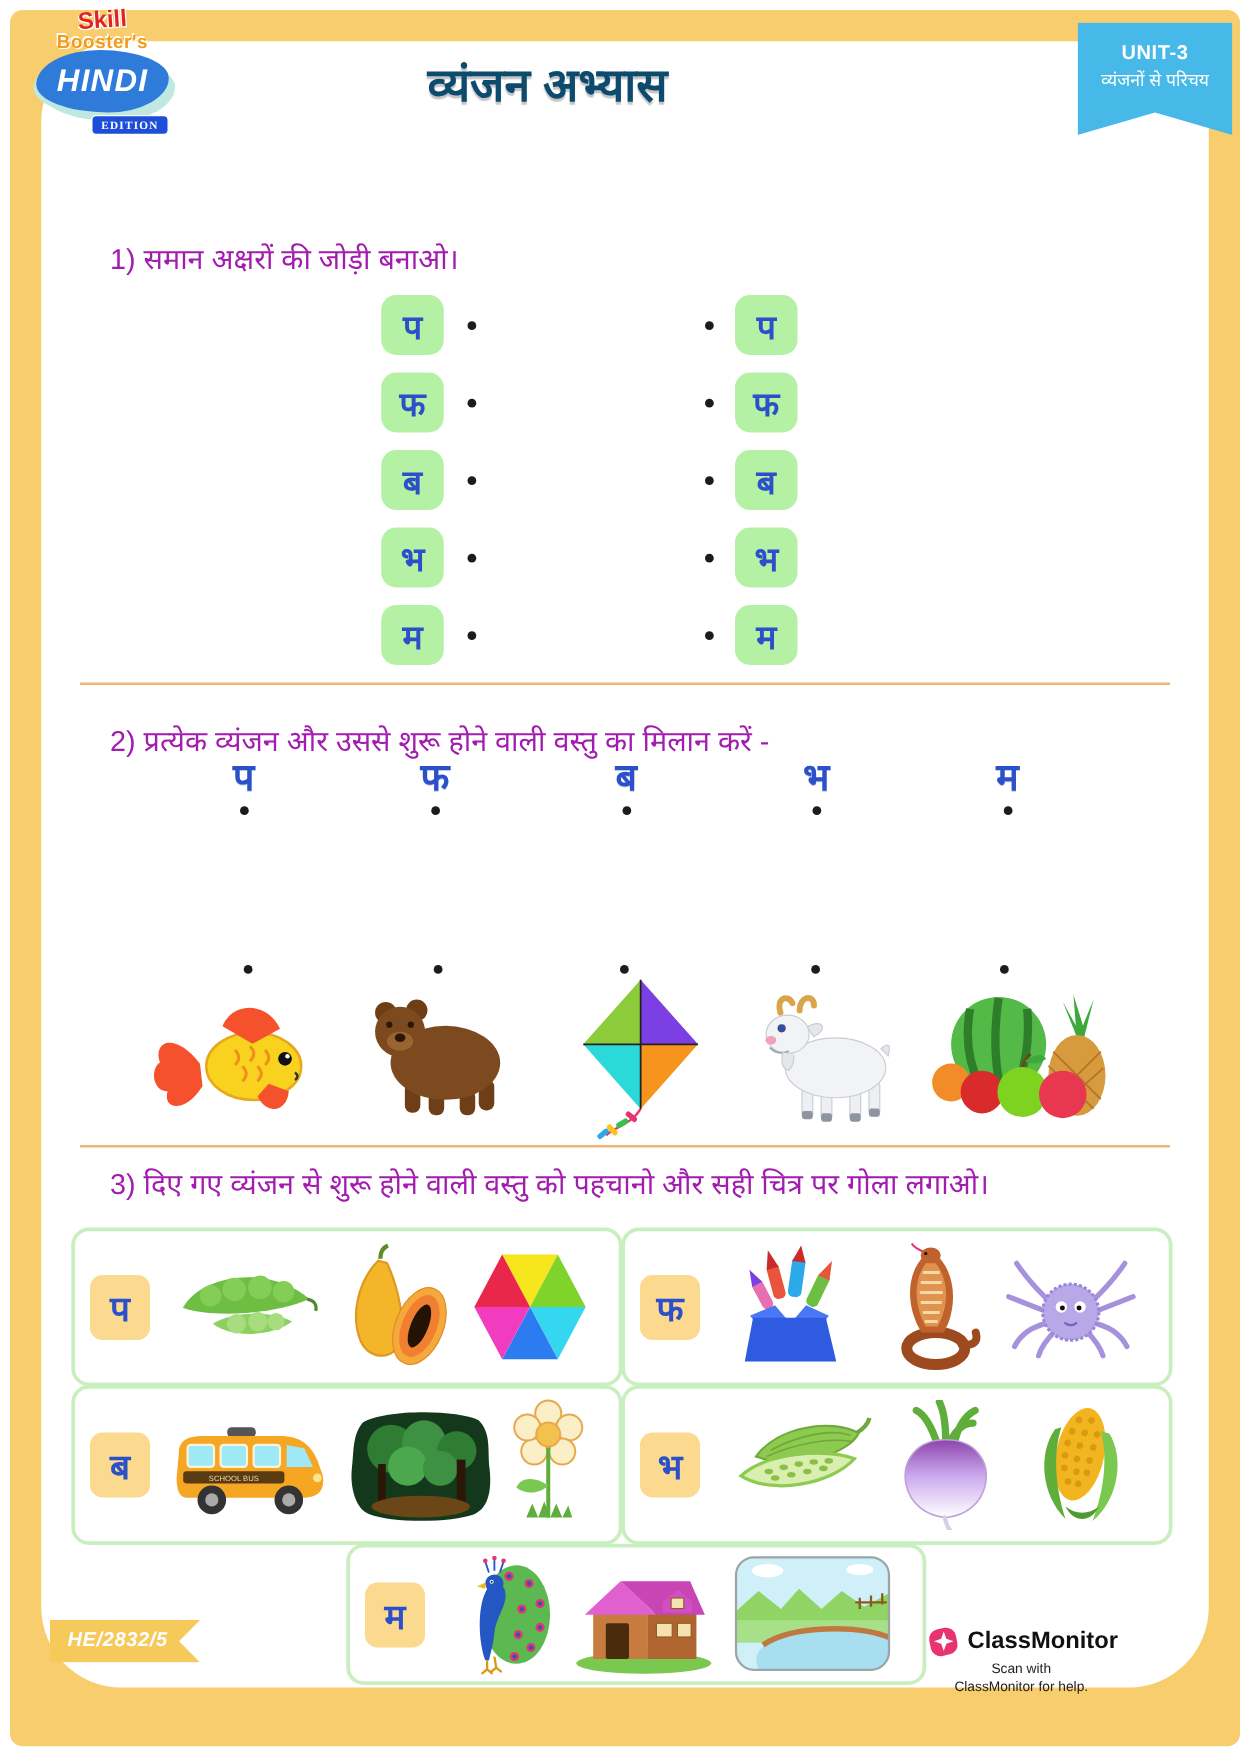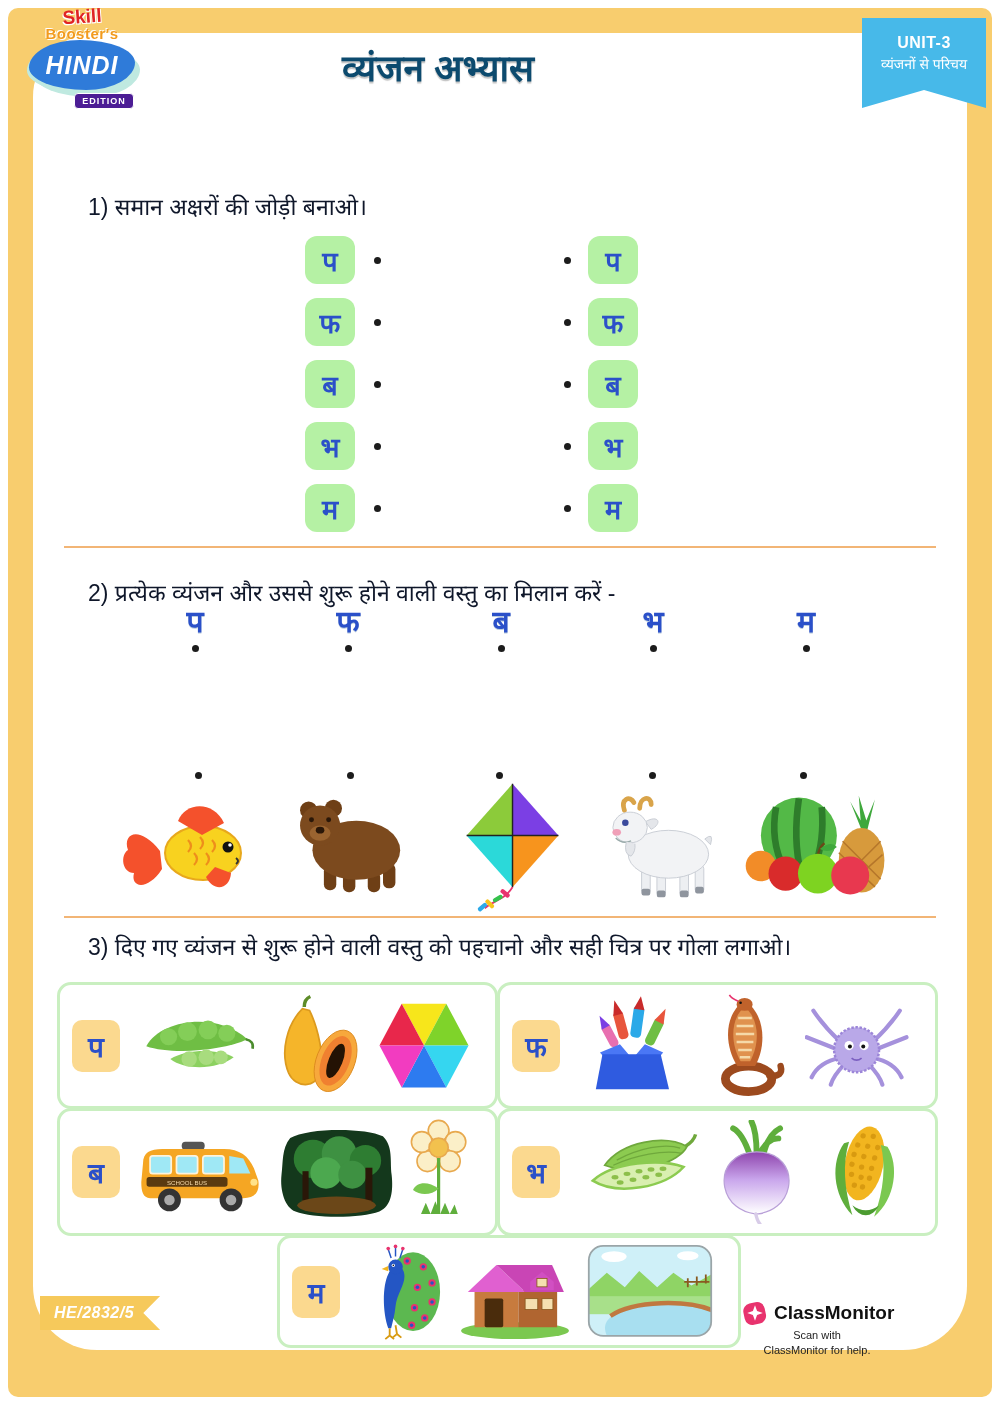--- a/index.html
+++ b/index.html
@@ -12,33 +12,33 @@
   
   .logo{left:22px;top:6px;width:120px;height:102px;z-index:6;text-align:center;}
   .logo-skill{color:#E02424;font-weight:bold;font-size:19px;transform:rotate(-4deg);
               text-shadow:1px 1px 0 #fff,-1px 1px 0 #fff;}
   .logo-boosters{color:#F29B1D;font-weight:bold;font-size:15px;margin-top:-3px;
               text-shadow:1px 1px 0 #fff,-1px -1px 0 #fff;letter-spacing:.5px;}
   .logo-blob{margin:0 auto;margin-top:-2px;width:106px;height:50px;background:#2F7BD9;
              border-radius:48% 52% 46% 54%/55% 45% 55% 45%;display:flex;align-items:center;
              justify-content:center;color:#fff;font-weight:bold;font-style:italic;font-size:25px;
              letter-spacing:1px;box-shadow:5px 7px 0 #BFE9E0, -2px 3px 0 #BFE9E0;}
-  .logo-edition{display:inline-block;margin-top:-8px;margin-left:44px;background:#4c1d95;color:#fff;
+  .logo-edition{display:inline-block;margin-top:-8px;margin-left:44px;background:#1d4ed8;color:#fff;
              font-size:9px;font-weight:bold;padding:2px 7px;border-radius:4px;border:1.5px solid #fff;
-             letter-spacing:1px;position:relative;z-index:7;}
+             letter-spacing:1px;position:relative;z-index:7;font-family:Liberation Serif, serif;}
 
   
   .title{left:12px;top:46px;width:852px;text-align:center;color:#0c4a6e;font-weight:bold;
          font-size:37px;line-height:1.25;text-shadow:0 2px 1px #c4c4c4;}
   .ribbon{left:862px;top:18px;width:124px;height:90px;background:#47B9E9;color:#fff;text-align:center;
           clip-path:polygon(0 0,100% 0,100% 100%,50% 80%,0 100%);padding-top:16px;box-sizing:border-box;}
   .ribbon .l1{font-weight:bold;font-size:16px;letter-spacing:.5px;}
   .ribbon .l2{font-size:14px;margin-top:2px;}
 
-  .heading{font-size:23px;color:#0f172a;white-space:nowrap;}
+  .heading{font-size:23px;color:#a21caf;white-space:nowrap;}
 
   
   .greenbox{width:50px;height:48px;background:#B5F1A4;border-radius:12px;display:flex;align-items:center;
             justify-content:center;color:#2B50C9;font-weight:bold;font-size:27px;}
   .dot{width:7px;height:7px;border-radius:50%;background:#1c1c1c;}
 
   .divider{left:64px;width:872px;height:2px;background:#F0A85E;opacity:.85;}
 
   
   .s2letter{top:600px;transform:translateX(-50%);font-size:30px;font-weight:bold;color:#2B50C9;

